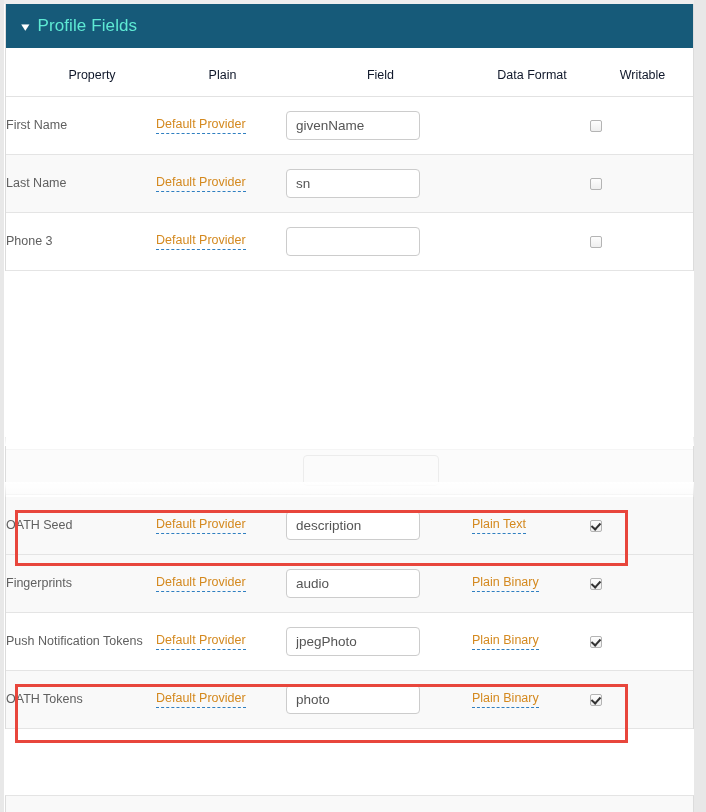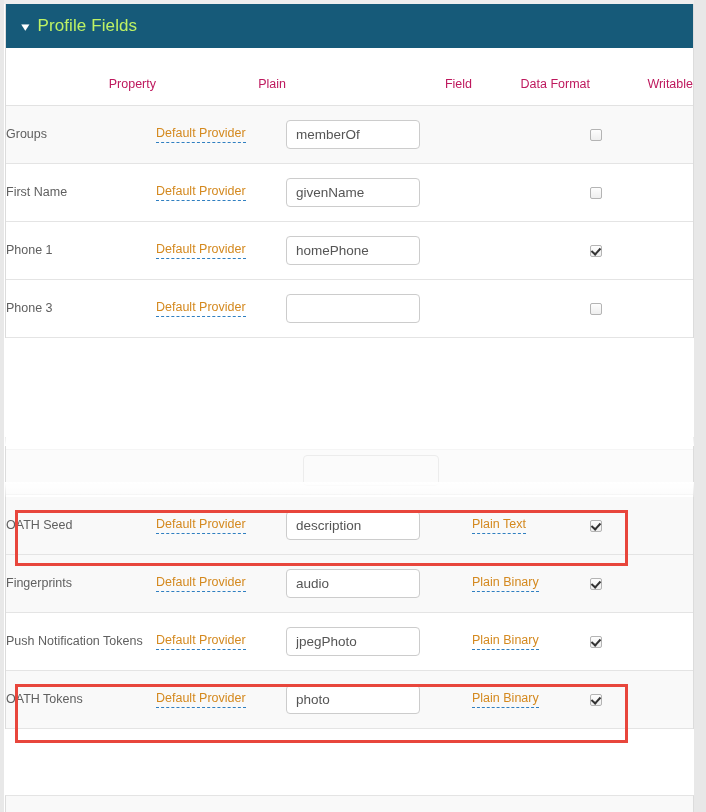--- a/index.html
+++ b/index.html
@@ -71,43 +71,43 @@
     font-size: 13px;
     line-height: 1;
     margin-right: 9px;
     color: #ffffff;
     display: inline-block;
     transform: scaleX(1.25);
   }
   .panel-title {
     font-size: 17px;
     font-weight: normal;
-    color: #bef264;
+    color: #5eead4;
     letter-spacing: 0.1px;
   }
 
   
   table.fields {
     width: 100%;
     border-collapse: collapse;
     table-layout: fixed;
     background: #ffffff;
   }
   table.fields col.c-prop    { width: 150px; }
   table.fields col.c-src     { width: 130px; }
   table.fields col.c-field   { width: 186px; }
   table.fields col.c-fmt     { width: 118px; }
   table.fields col.c-writ    { width: 103px; }
 
   table.fields thead th {
-    text-align: right;
+    text-align: center;
     font-weight: normal;
     font-size: 12.5px;
-    color: #be185d;
-    padding: 29px 0 14px 0;
+    color: #0f172a;
+    padding: 20px 0 14px 0;
     border-bottom: 1px solid #e2e2e2;
     background: #ffffff;
     vertical-align: middle;
   }
   table.fields thead th.th-prop { padding-left: 22px; }
   table.fields thead th.th-src  { padding-left: 3px; }
   table.fields thead th.th-fld  { padding-left: 3px; }
   table.fields thead th.th-fmt  { padding-left: 2px; }
   table.fields thead th.th-wrt  { padding-left: 2px; }
 
@@ -285,40 +285,33 @@
       <thead>
         <tr>
           <th class="th-prop">Property</th>
           <th class="th-src">Plain</th>
           <th class="th-fld">Field</th>
           <th class="th-fmt">Data Format</th>
           <th class="th-wrt">Writable</th>
         </tr>
       </thead>
       <tbody id="tbody-top">
-          <tr class="odd">
-            <td class="cell-prop">Groups</td>
-            <td class="cell-src"><a class="dlink">Default Provider</a></td>
-            <td class="cell-fld"><input type="text" class="fld" placeholder="" value="memberOf" style=""></td>
-            <td class="cell-fmt"></td>
-            <td class="cell-wrt"><input type="checkbox" class="cb" style=""></td>
-          </tr>
           <tr class="even">
             <td class="cell-prop">First Name</td>
             <td class="cell-src"><a class="dlink">Default Provider</a></td>
             <td class="cell-fld"><input type="text" class="fld" placeholder="" value="givenName" style=""></td>
             <td class="cell-fmt"></td>
             <td class="cell-wrt"><input type="checkbox" class="cb" style=""></td>
           </tr>
-          <tr class="even">
-            <td class="cell-prop">Phone 1</td>
-            <td class="cell-src"><a class="dlink">Default Provider</a></td>
-            <td class="cell-fld"><input type="text" class="fld" placeholder="" value="homePhone" style=""></td>
+          <tr class="odd">
+            <td class="cell-prop">Last Name</td>
+            <td class="cell-src"><a class="dlink">Default Provider</a></td>
+            <td class="cell-fld"><input type="text" class="fld" placeholder="" value="sn" style=""></td>
             <td class="cell-fmt"></td>
-            <td class="cell-wrt"><input type="checkbox" class="cb" checked="" style=""></td>
+            <td class="cell-wrt"><input type="checkbox" class="cb" style=""></td>
           </tr>
           <tr class="even">
             <td class="cell-prop">Phone 3</td>
             <td class="cell-src"><a class="dlink">Default Provider</a></td>
             <td class="cell-fld"><input type="text" class="fld" placeholder="" style=""></td>
             <td class="cell-fmt"></td>
             <td class="cell-wrt"><input type="checkbox" class="cb" style=""></td>
           </tr>
         </tbody>
     </table>

